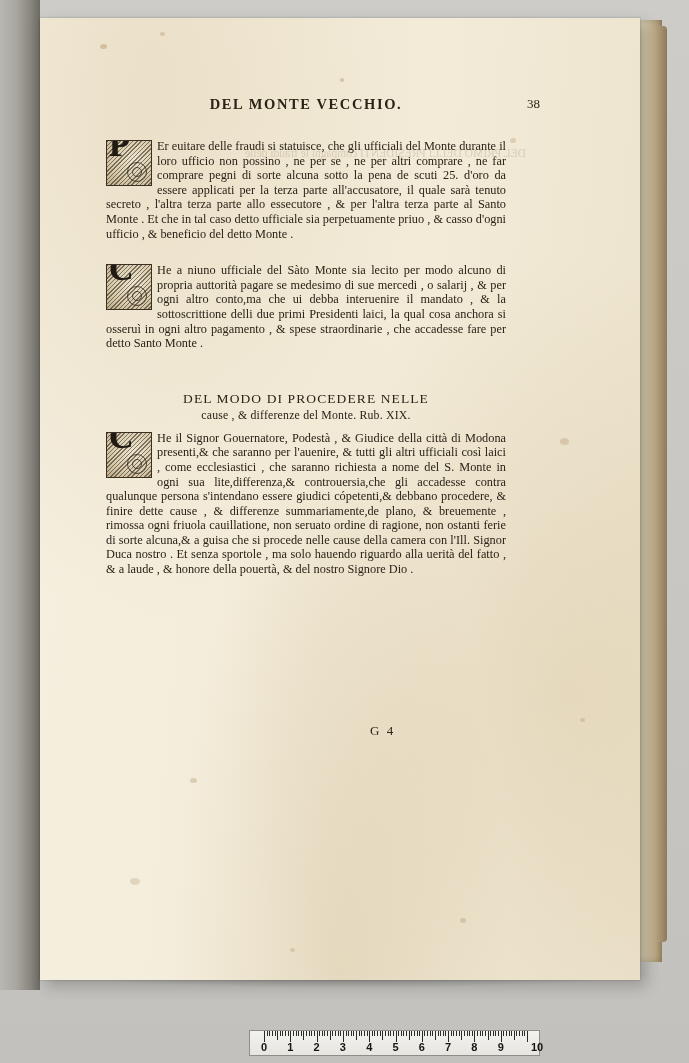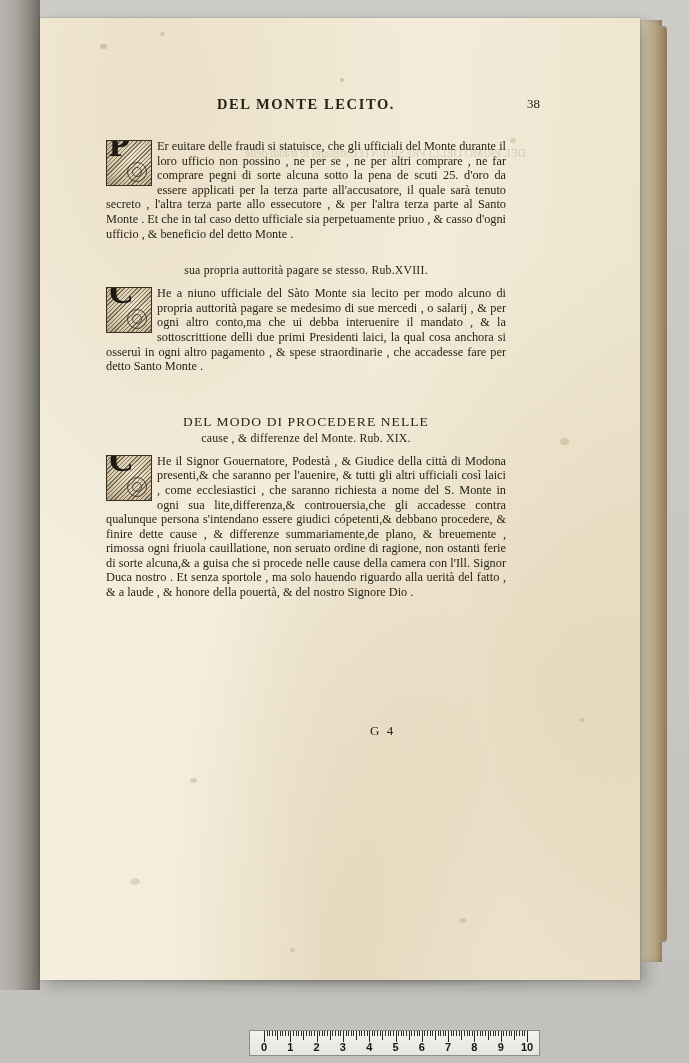--- a/index.html
+++ b/index.html
@@ -165,38 +165,37 @@
     <div class="spot" style="left:90px;top:860px;width:10px;height:7px;background:rgba(150,110,60,.20);"></div>
     <div class="spot" style="left:420px;top:900px;width:6px;height:5px;background:rgba(150,110,60,.24);"></div>
     <div class="spot" style="left:250px;top:930px;width:5px;height:4px;background:rgba(150,110,60,.22);"></div>
     <div class="spot" style="left:540px;top:700px;width:5px;height:4px;background:rgba(150,110,60,.22);"></div>
 
     <div class="showthrough">DEL PRIMO DELLI PRESIDENTI compagni le fraudi delle</div>
 
     <div class="textblock">
 
       <div class="running-head">
-        <span class="rh-title">DEL MONTE LECITO.</span>
+        <span class="rh-title">DEL MONTE VECCHIO.</span>
         <span class="rh-folio">38</span>
       </div>
 
       <div>
         <p class="para">
           <span class="initial">
             <span class="glyph">P</span>
             <span class="ornA"></span>
             <span class="ornB"></span>
           </span>
           <span class="body">Er euitare delle fraudi si statuisce, che gli ufficiali del Monte durante il loro ufficio non possino , ne per se , ne per altri comprare , ne far comprare pegni di sorte alcuna sotto la pena de scuti 25. d'oro da essere applicati per la terza parte all'accusatore, il quale sarà tenuto secreto , l'altra terza  parte allo essecutore , &amp; per l'altra terza  parte al Santo Monte .  Et che in tal caso detto ufficiale sia perpetuamente priuo , &amp; casso d'ogni ufficio , &amp; beneficio del detto Monte .</span>
         </p>
       </div>
 
       <div style="margin-top:22px;">
         <div class="rubric">
-          <span class="line2">sua propria auttorità pagare se stesso. Rub.XVIII.</span>
         </div>
         <p class="para">
           <span class="initial">
             <span class="glyph">C</span>
             <span class="ornA"></span>
             <span class="ornB"></span>
           </span>
           <span class="body">He a niuno ufficiale del Sàto Monte sia lecito per modo alcuno di propria auttorità pagare se medesimo di sue mercedi , o salarij , &amp; per ogni altro conto,ma che ui debba interuenire il mandato , &amp; la sottoscrittione delli due primi Presidenti laici, la qual cosa anchora si osseruì in ogni altro pagamento , &amp; spese straordinarie , che accadesse fare per detto Santo Monte .</span>
         </p>
       </div>
@@ -329,17 +328,17 @@
         <div class="num" style="left: 14px;">0</div>
         <div class="num" style="left: 40.3px;">1</div>
         <div class="num" style="left: 66.6px;">2</div>
         <div class="num" style="left: 92.9px;">3</div>
         <div class="num" style="left: 119.2px;">4</div>
         <div class="num" style="left: 145.5px;">5</div>
         <div class="num" style="left: 171.8px;">6</div>
         <div class="num" style="left: 198.1px;">7</div>
         <div class="num" style="left: 224.4px;">8</div>
         <div class="num" style="left: 250.7px;">9</div>
-        <div class="num" style="left: 277px;">10</div>
+        <div class="num" style="left: 287px;">10</div>
       </div>
   </div>
 
 </div>
 
 </body></html>

